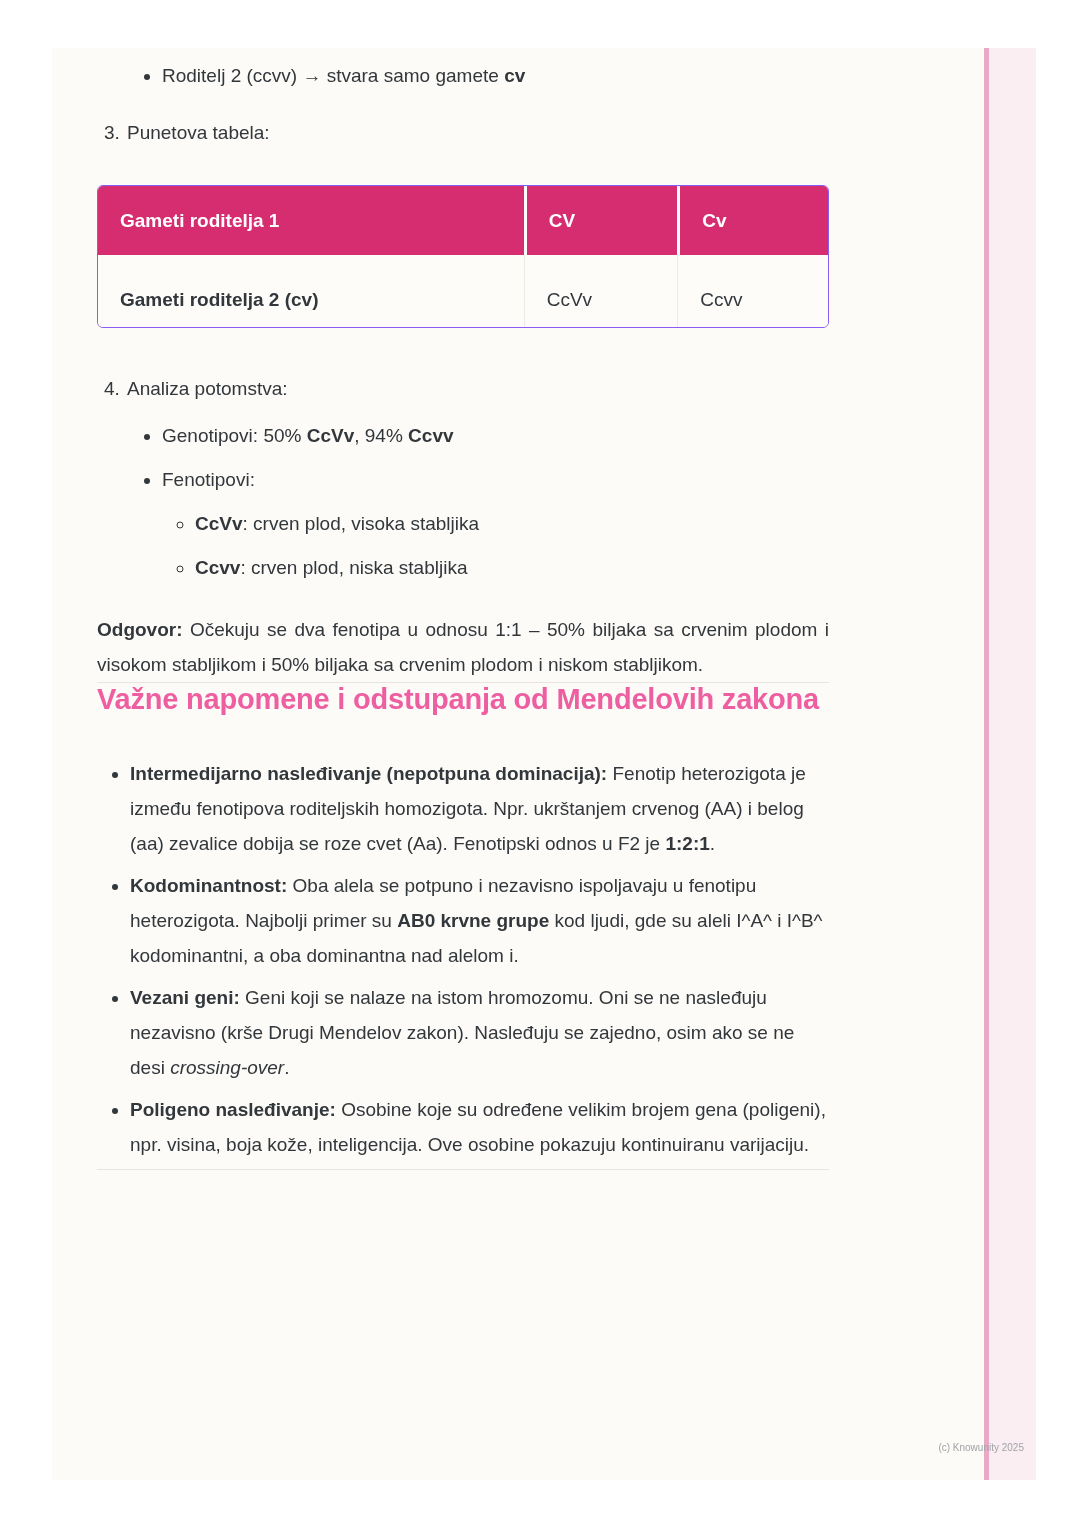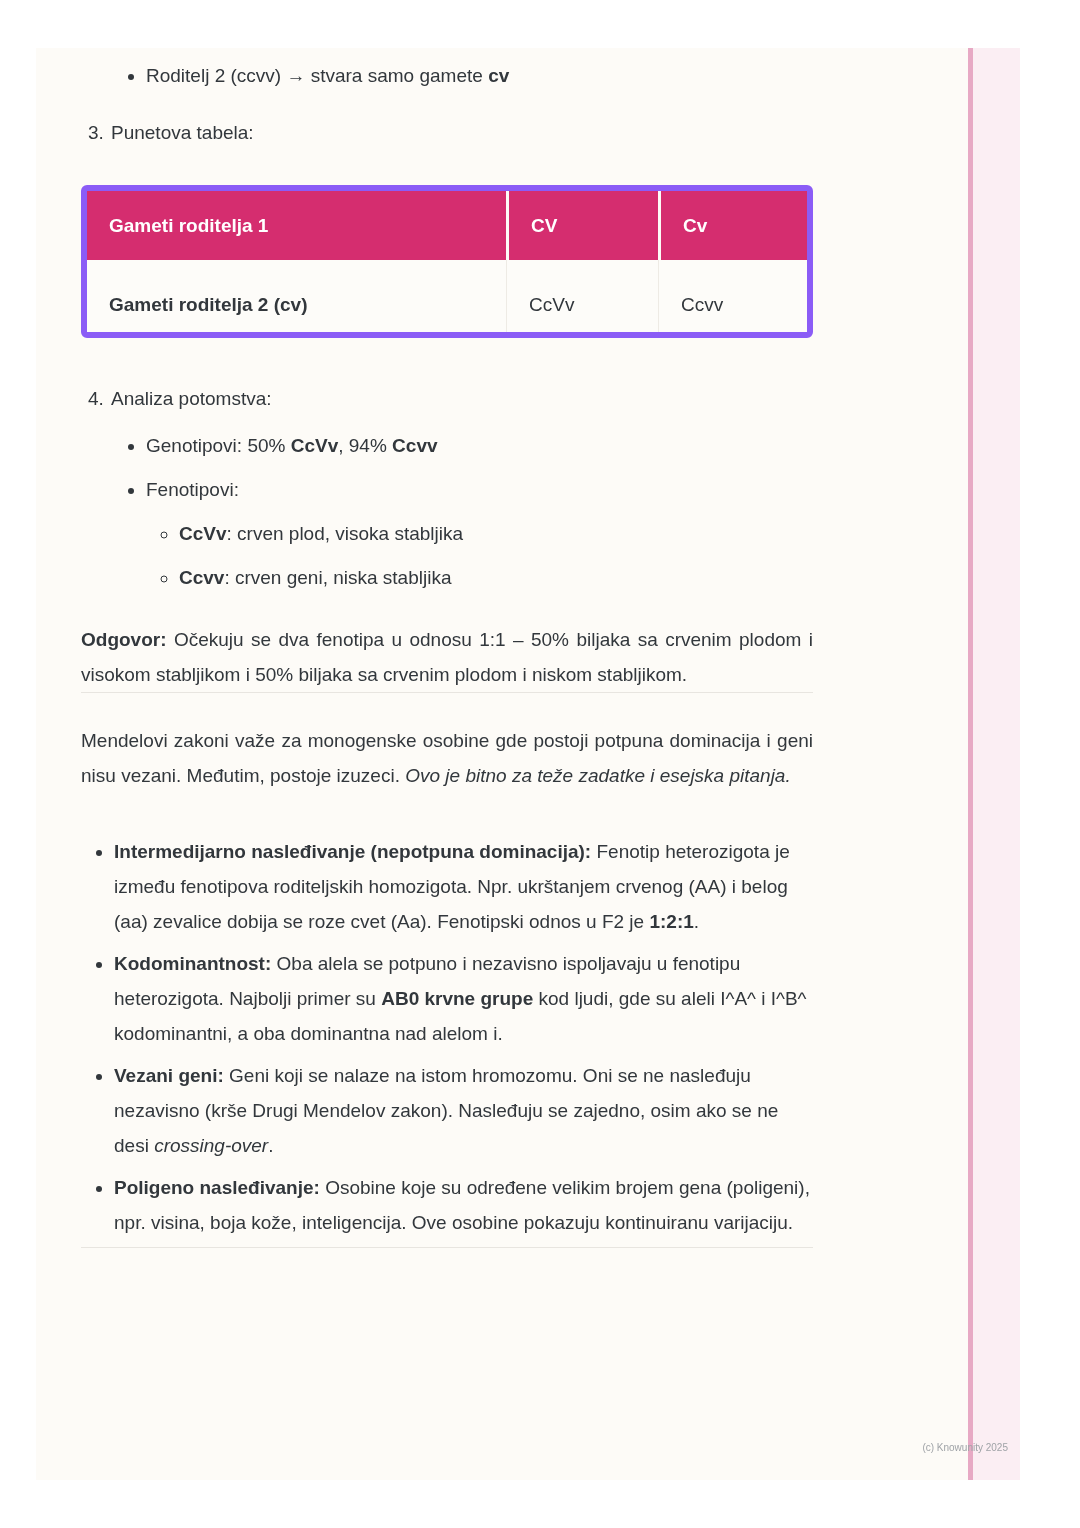--- a/index.html
+++ b/index.html
@@ -4,21 +4,21 @@
 <style>
   * { box-sizing: border-box; }
   html,body { margin:0; padding:0; }
   body {
     width:1080px; height:1528px; position:relative; overflow:hidden;
     background:#ffffff;
     font-family:"Liberation Sans", sans-serif;
     color:#32373c;
   }
   .page {
-    position:absolute; left:36px; top:48px; width:984px; height:1432px;
+    position:absolute; left:52px; top:48px; width:984px; height:1432px;
     background:#fdfbf7;
   }
   .stripe {
     position:absolute; right:0; top:0; height:100%; width:52px;
     background:#fbeef3; border-left:5px solid #e7a9c4;
   }
   .content {
     position:absolute; left:45px; top:0; width:732px;
     font-size:19px; line-height:35px;
   }
@@ -37,21 +37,21 @@
   .intro-list { margin-top:10px; margin-bottom:0; }
 
   .num-item { display:flex; margin:0; }
   .num-label { width:30px; flex:0 0 30px; padding-left:7px; }
   .num-title { font-weight:normal; }
   .ni-3 { margin-top:22px; }
   .ni-4 { margin-top:43px; margin-bottom:12px; }
 
   .ptable-wrap {
     margin-top:35px; width:732px;
-    border:6px solid #8b5cf6; border-radius:6px; overflow:hidden;
+    border:1px solid #8b5cf6; border-radius:6px; overflow:hidden;
     background:#fdfcf9;
   }
   table.ptable { width:100%; border-collapse:separate; border-spacing:0; font-size:19px; }
   table.ptable th {
     background:#d52d6f; color:#ffffff; font-weight:600; text-align:left;
     height:69px; padding:0 0 0 22px; vertical-align:middle;
   }
   table.ptable th + th { border-left:3px solid #fdfbf7; }
   table.ptable td {
     background:#fdfcf9; height:72px; padding:16px 0 0 22px; vertical-align:middle;
@@ -128,31 +128,31 @@
     <div class="num-item ni-4">
       <span class="num-label">4.</span>
       <span class="num-title">Analiza potomstva:</span>
     </div>
 
     <ul class="lvl1">
       <li><span><span>Genotipovi: 50% </span><span class="b">CcVv</span><span>, 94% </span><span class="b">Ccvv</span></span></li>
       <li><span><span>Fenotipovi:</span></span>
         <ul class="lvl2">
           <li><span><span class="b">CcVv</span><span>: crven plod, visoka stabljika</span></span></li>
-          <li><span><span class="b">Ccvv</span><span>: crven geni, niska stabljika</span></span></li>
+          <li><span><span class="b">Ccvv</span><span>: crven plod, niska stabljika</span></span></li>
         </ul>
       </li>
     </ul>
 
     <p class="justify odgovor"><span class="b">Odgovor:</span><span> Očekuju se dva fenotipa u odnosu 1:1 – 50% biljaka sa crvenim plodom i visokom stabljikom i 50% biljaka sa crvenim plodom i niskom stabljikom.</span></p>
 
     <hr class="divider div1">
 
+    <h2 class="pink-heading h2-1">Važne napomene i odstupanja od Mendelovih zakona</h2>
 
-    <p class="justify sec-intro"><span>Mendelovi zakoni važe za monogenske osobine gde postoji potpuna dominacija i geni nisu vezani. Međutim, postoje izuzeci. </span><span class="i">Ovo je bitno za teže zadatke i esejska pitanja.</span></p>
 
     <ul class="outer sec-bullets">
       <li><span><span class="b">Intermedijarno nasleđivanje (nepotpuna dominacija):</span><span> Fenotip heterozigota je između fenotipova roditeljskih homozigota. Npr. ukrštanjem crvenog (AA) i belog (aa) zevalice dobija se roze cvet (Aa). Fenotipski odnos u F2 je </span><span class="b">1:2:1</span><span>.</span></span></li>
       <li><span><span class="b">Kodominantnost:</span><span> Oba alela se potpuno i nezavisno ispoljavaju u fenotipu heterozigota. Najbolji primer su </span><span class="b">AB0 krvne grupe</span><span> kod ljudi, gde su aleli I^A^ i I^B^ kodominantni, a oba dominantna nad alelom i.</span></span></li>
       <li><span><span class="b">Vezani geni:</span><span> Geni koji se nalaze na istom hromozomu. Oni se ne nasleđuju nezavisno (krše Drugi Mendelov zakon). Nasleđuju se zajedno, osim ako se ne desi </span><span class="i">crossing-over</span><span>.</span></span></li>
       <li><span><span class="b">Poligeno nasleđivanje:</span><span> Osobine koje su određene velikim brojem gena (poligeni), npr. visina, boja kože, inteligencija. Ove osobine pokazuju kontinuiranu varijaciju.</span></span></li>
     </ul>
 
     <hr class="divider div2">
 

